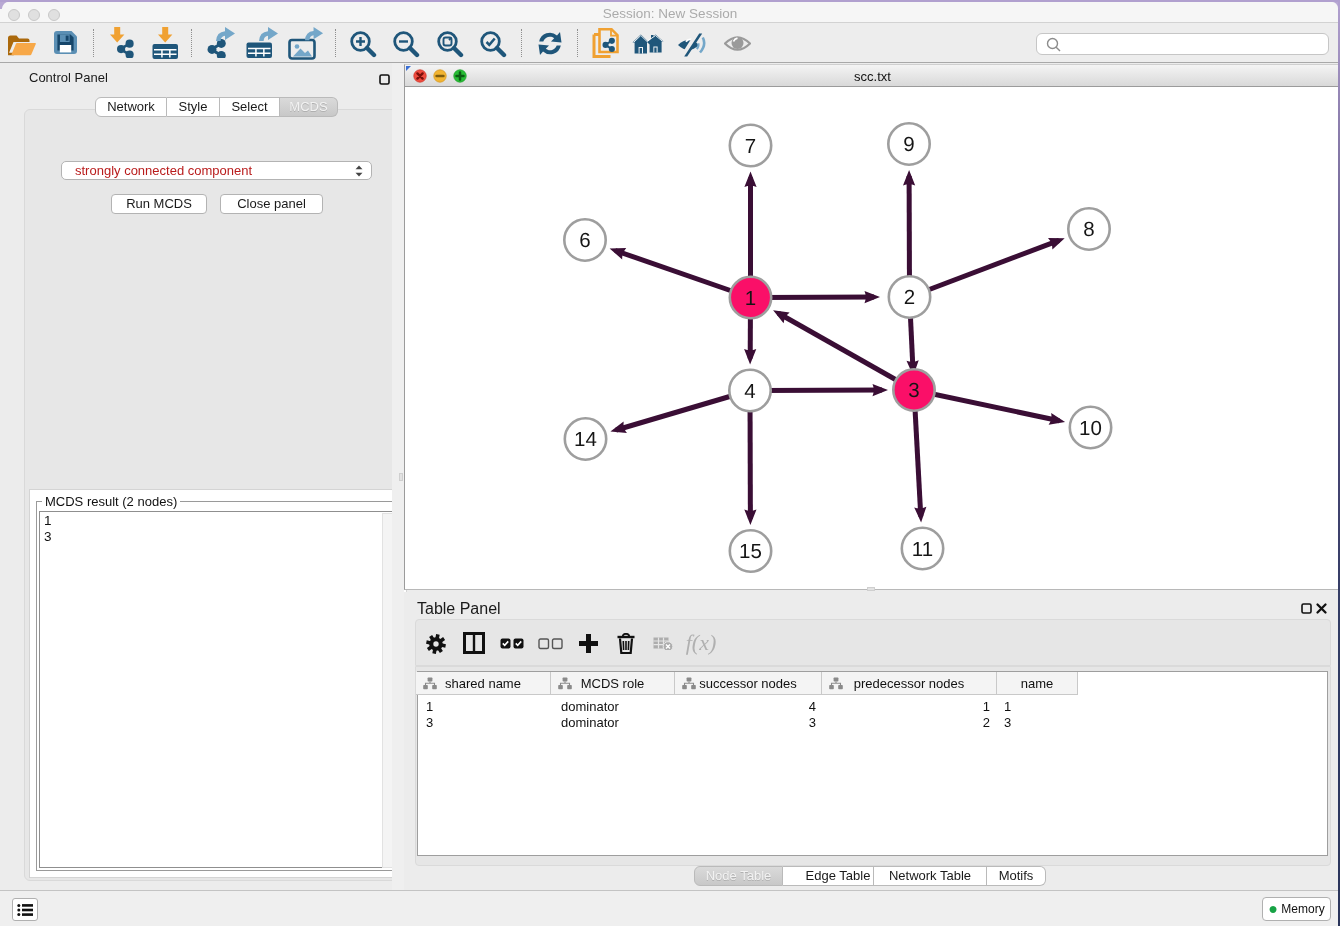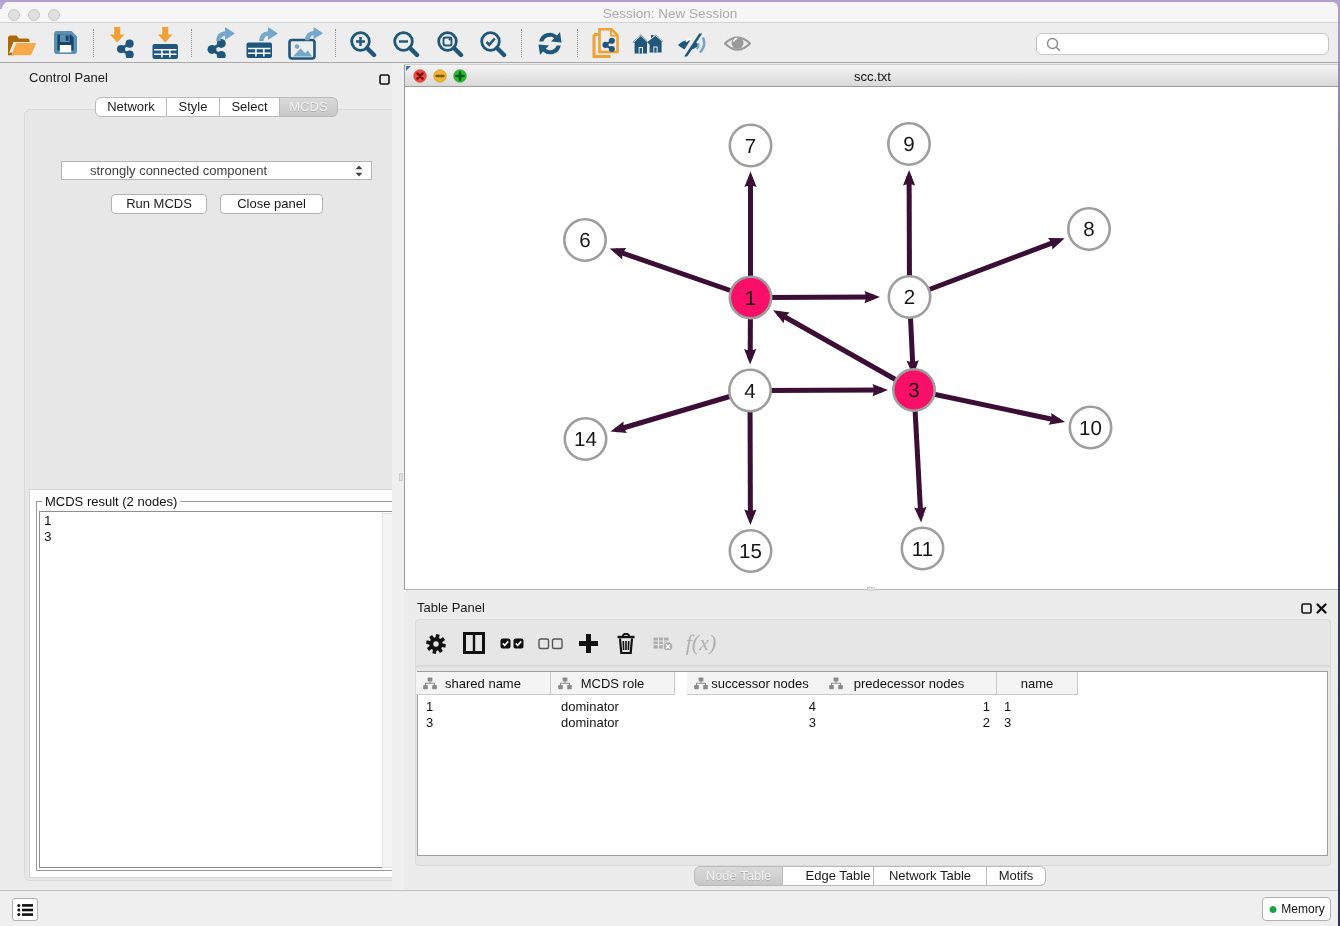--- a/index.html
+++ b/index.html
@@ -25,22 +25,22 @@
   color:#1a1a1a; font-size:13px; text-align:center; line-height:18px; }
 .tabrow .tab:first-child { border-left:1px solid #bababa; border-radius:6px 0 0 6px; }
 .tabrow .tab:last-child { border-radius:0 6px 6px 0; }
 .tabrow .tab.sel { background:linear-gradient(#dadada,#c8c8c8); color:#f2f2f2;
   text-shadow:0 1px 0 #b0b0b0; }
 #cpcontent { position:absolute; left:8px; top:46px; width:376px; height:772px;
   background:#e7e7e7; border:1px solid #d9d9d9; border-radius:6px; }
 #optlabel { position:absolute; left:0; top:29px; width:100%; text-align:center;
   font-size:13px; color:#1a1a1a; }
 #optsel { position:absolute; left:36px; top:51px; width:311px; height:19px;
-  background:#fff; border:1px solid #b3b3b3; border-radius:0;
-  font-size:13px; color:#404040; line-height:17px; padding-left:28px; }
+  background:#fff; border:1px solid #b3b3b3; border-radius:5px;
+  font-size:13px; color:#b91c1c; line-height:17px; padding-left:13px; }
 .btn { position:absolute; height:20px; background:#fff; border:1px solid #b3b3b3;
   border-radius:4px; font-size:13px; color:#1a1a1a; text-align:center; line-height:18px; }
 #resultpanel { position:absolute; left:4px; top:379px; width:378px; height:389px;
   background:#fff; border:1px solid #d4d4d4; }
 #fieldset { position:absolute; left:6px; top:11px; width:366px; height:370px;
   border:1px solid #9a9a9a; }
 #fieldlegend { position:absolute; left:5px; top:-8px; background:#fff;
   padding:0 3px; font-size:13px; color:#111; }
 #resultarea { position:absolute; left:2px; top:9px; width:361px; height:357px;
   background:#fff; border:1px solid #8f8f8f; font-size:13.5px; color:#111; line-height:16px;
@@ -57,21 +57,21 @@
   background:linear-gradient(#f4f4f4,#d9d9d9); border-top:1px solid #cfcfcf;
   border-bottom:1px solid #9b9b9b; border-left:1px solid #9b9b9b; }
 #nettitle .t { position:absolute; width:100%; text-align:center; top:4px;
   font-size:13px; color:#111; }
 #netcanvas { position:absolute; left:0; top:23px; width:936px; height:503px;
   background:#fff; border-left:1px solid #9b9b9b; border-bottom:1px solid #b8b8b8; }
 #hsplith { position:absolute; left:462px; top:500px; width:8px; height:4px;
   background:#e2e2e2; border:1px solid #cfcfcf; }
 
 #tpanel { position:absolute; left:404px; top:592px; width:936px; height:298px; background:#ececec; }
-#tpanel .ptitle { position:absolute; left:13px; top:8px; font-size:13px; color:#1a1a1a; }
+#tpanel .ptitle { position:absolute; left:13px; top:8px; font-size:16px; color:#1a1a1a; }
 #ttoolbar { position:absolute; left:11px; top:27px; width:916px; height:47px;
   background:#e6e6e6; border:1px solid #dadada; border-radius:4px 4px 0 0; }
 #ttable { position:absolute; left:13px; top:79px; width:911px; height:185px;
   background:#fff; border:1px solid #9e9e9e; }
 .thcell { position:absolute; top:0; height:23px; background:#f4f4f4;
   border-right:1px solid #c9c9c9; border-bottom:1px solid #c9c9c9;
   font-size:13px; color:#111; text-align:center; line-height:23px; }
 .trow { position:absolute; font-size:13px; color:#111; height:16px; line-height:16px; }
 #tgray { position:absolute; left:11px; top:74px; width:916px; height:200px;
   background:#e6e6e6; border:1px solid #dadada; border-radius:0 0 4px 4px; }
@@ -420,21 +420,21 @@
           </g>
         </svg></div>
 <div class="thcell" style="left:133px;width:124px;">MCDS role<svg style="position:absolute;left:7px;top:5px;" width="14" height="13" viewBox="0 0 14 13">
 <g fill="#8a8a8a">
             <rect x="4.6" y="0.5" width="4.8" height="4" rx="0.8"></rect>
 <rect x="0.2" y="8" width="4.6" height="4.3" rx="0.8"></rect>
             <rect x="9.2" y="8" width="4.6" height="4.3" rx="0.8"></rect>
 <path d="M7 4.5 L7 6.3 M2.5 8 L2.5 6.3 L11.5 6.3 L11.5 8" stroke="#8a8a8a" stroke-width="1.1" fill="none"></path>
           </g>
         </svg></div>
-<div class="thcell" style="left:269px;width:147px;">successor nodes<svg style="position:absolute;left:7px;top:5px;" width="14" height="13" viewBox="0 0 14 13">
+<div class="thcell" style="left:257px;width:147px;">successor nodes<svg style="position:absolute;left:7px;top:5px;" width="14" height="13" viewBox="0 0 14 13">
 <g fill="#8a8a8a">
             <rect x="4.6" y="0.5" width="4.8" height="4" rx="0.8"></rect>
 <rect x="0.2" y="8" width="4.6" height="4.3" rx="0.8"></rect>
             <rect x="9.2" y="8" width="4.6" height="4.3" rx="0.8"></rect>
 <path d="M7 4.5 L7 6.3 M2.5 8 L2.5 6.3 L11.5 6.3 L11.5 8" stroke="#8a8a8a" stroke-width="1.1" fill="none"></path>
           </g>
         </svg></div>
 <div class="thcell" style="left:404px;width:175px;">predecessor nodes<svg style="position:absolute;left:7px;top:5px;" width="14" height="13" viewBox="0 0 14 13">
 <g fill="#8a8a8a">
             <rect x="4.6" y="0.5" width="4.8" height="4" rx="0.8"></rect>

